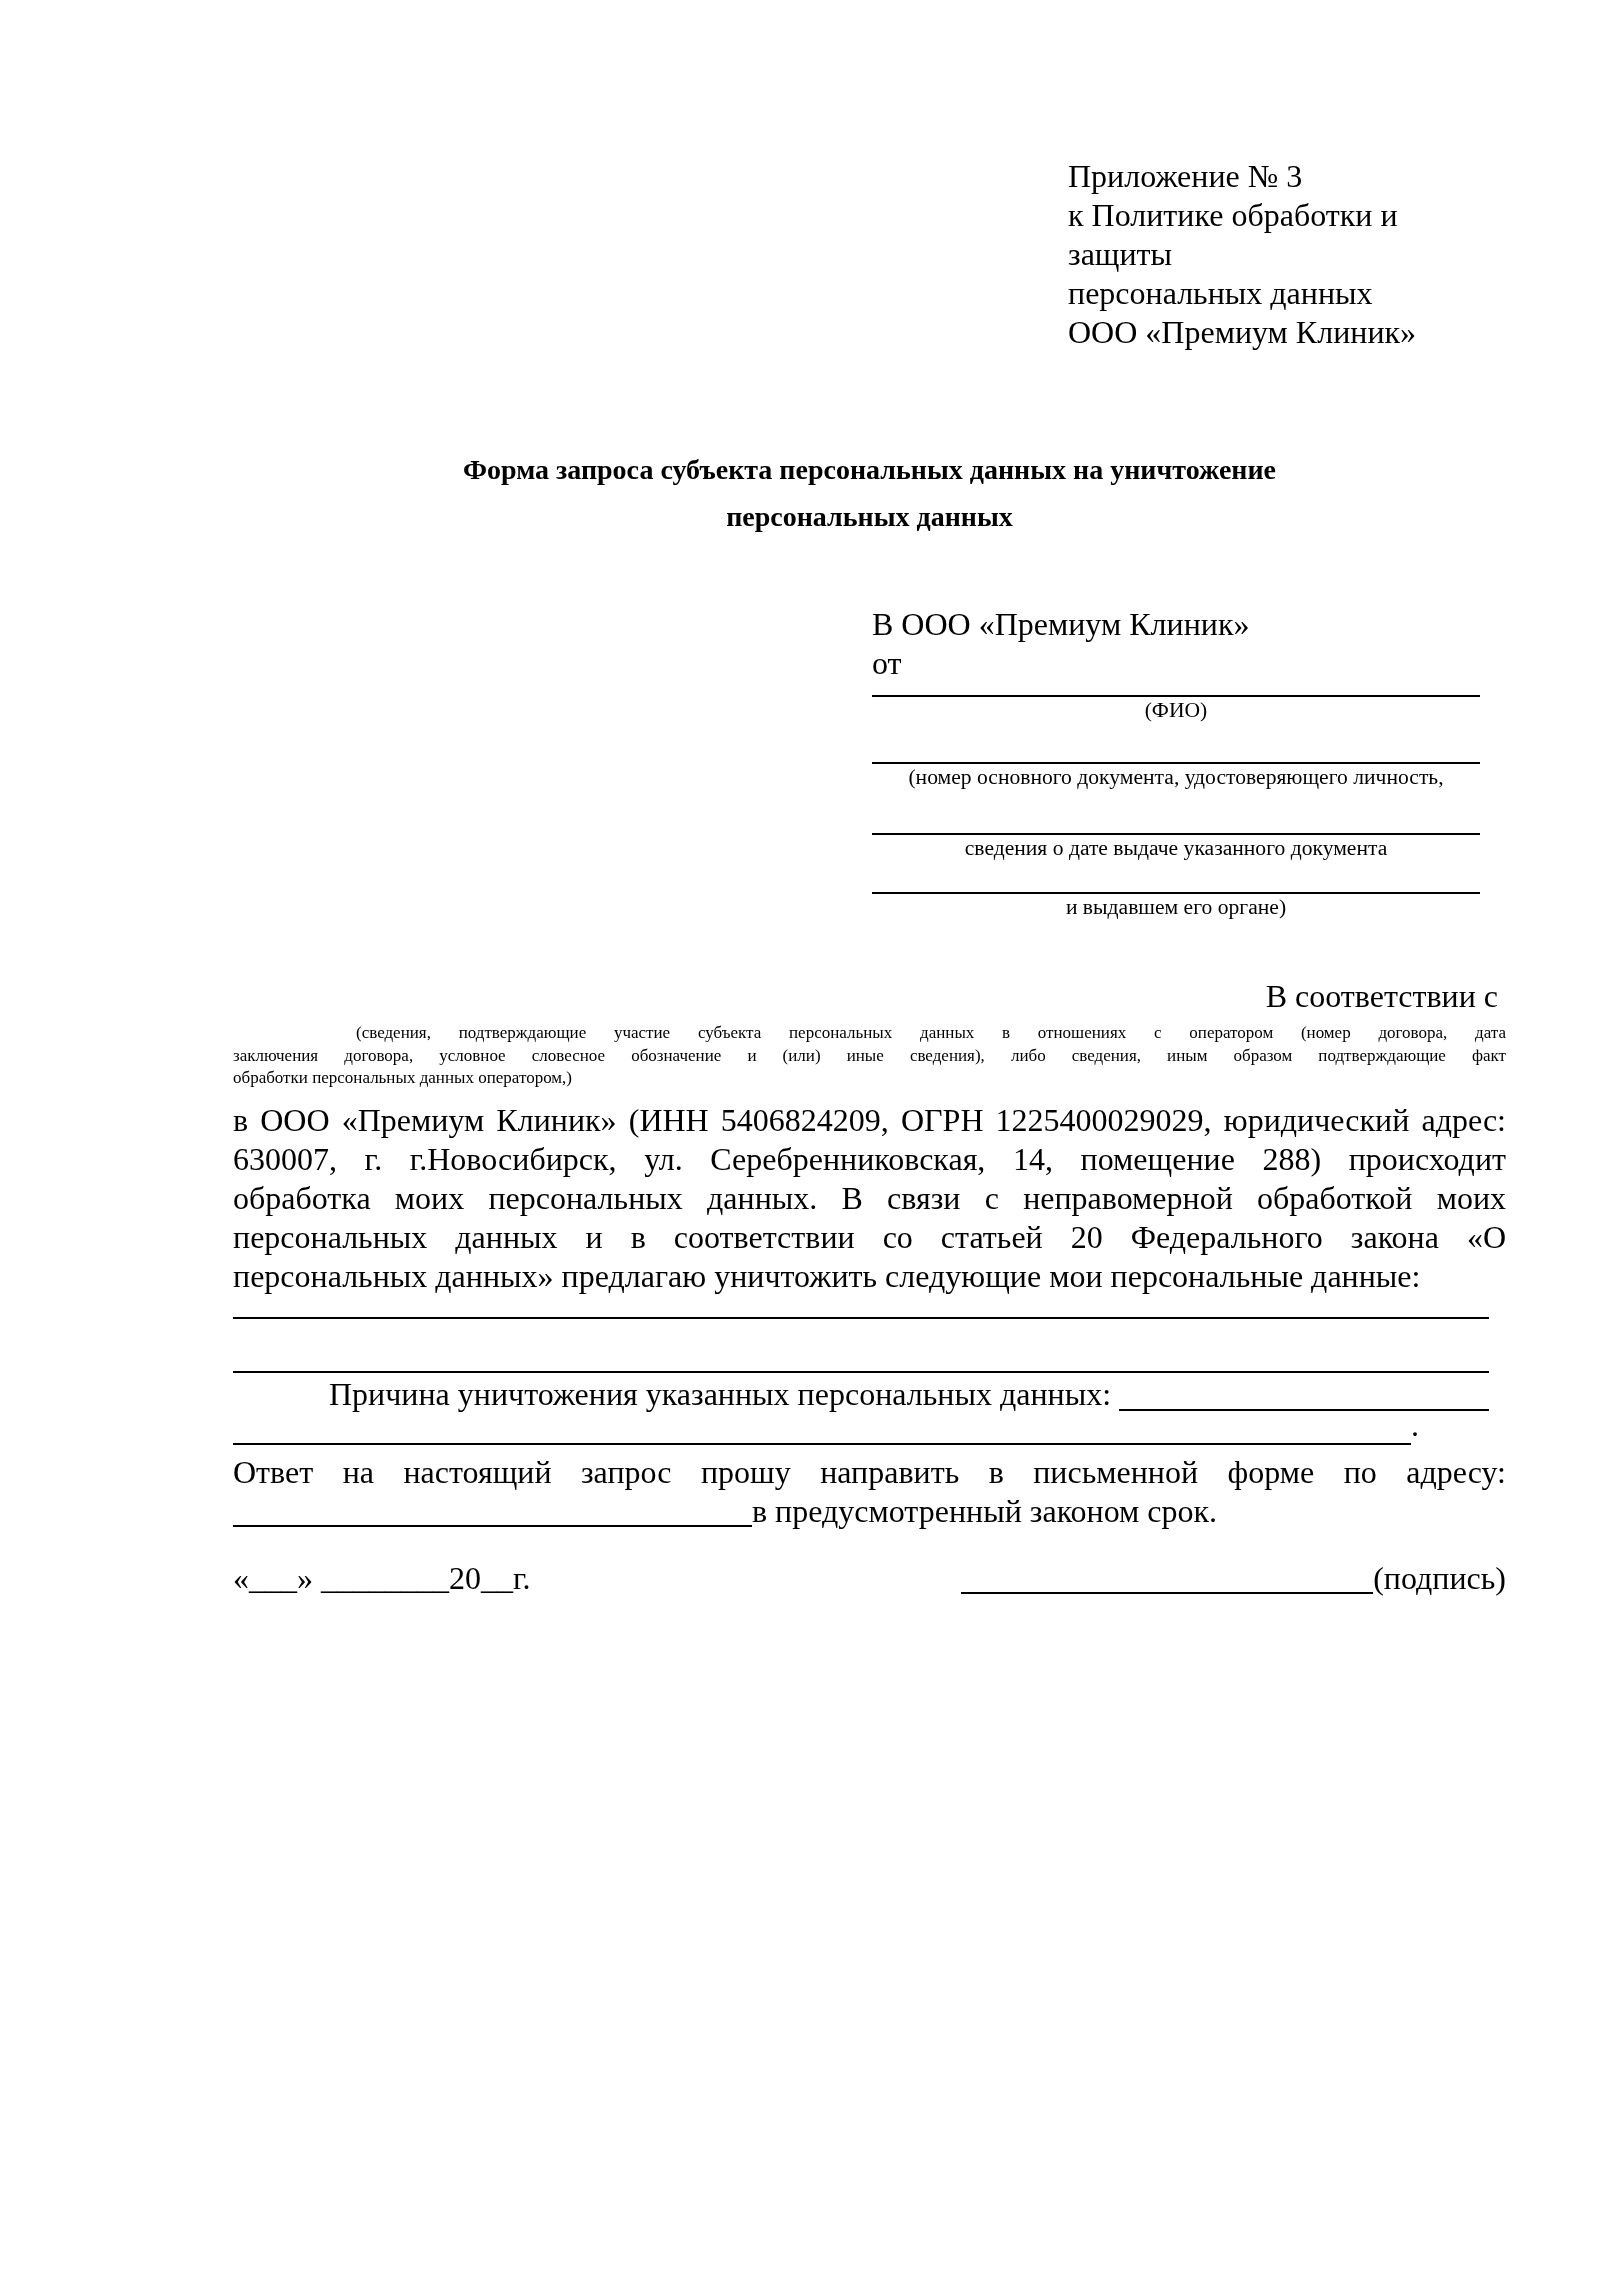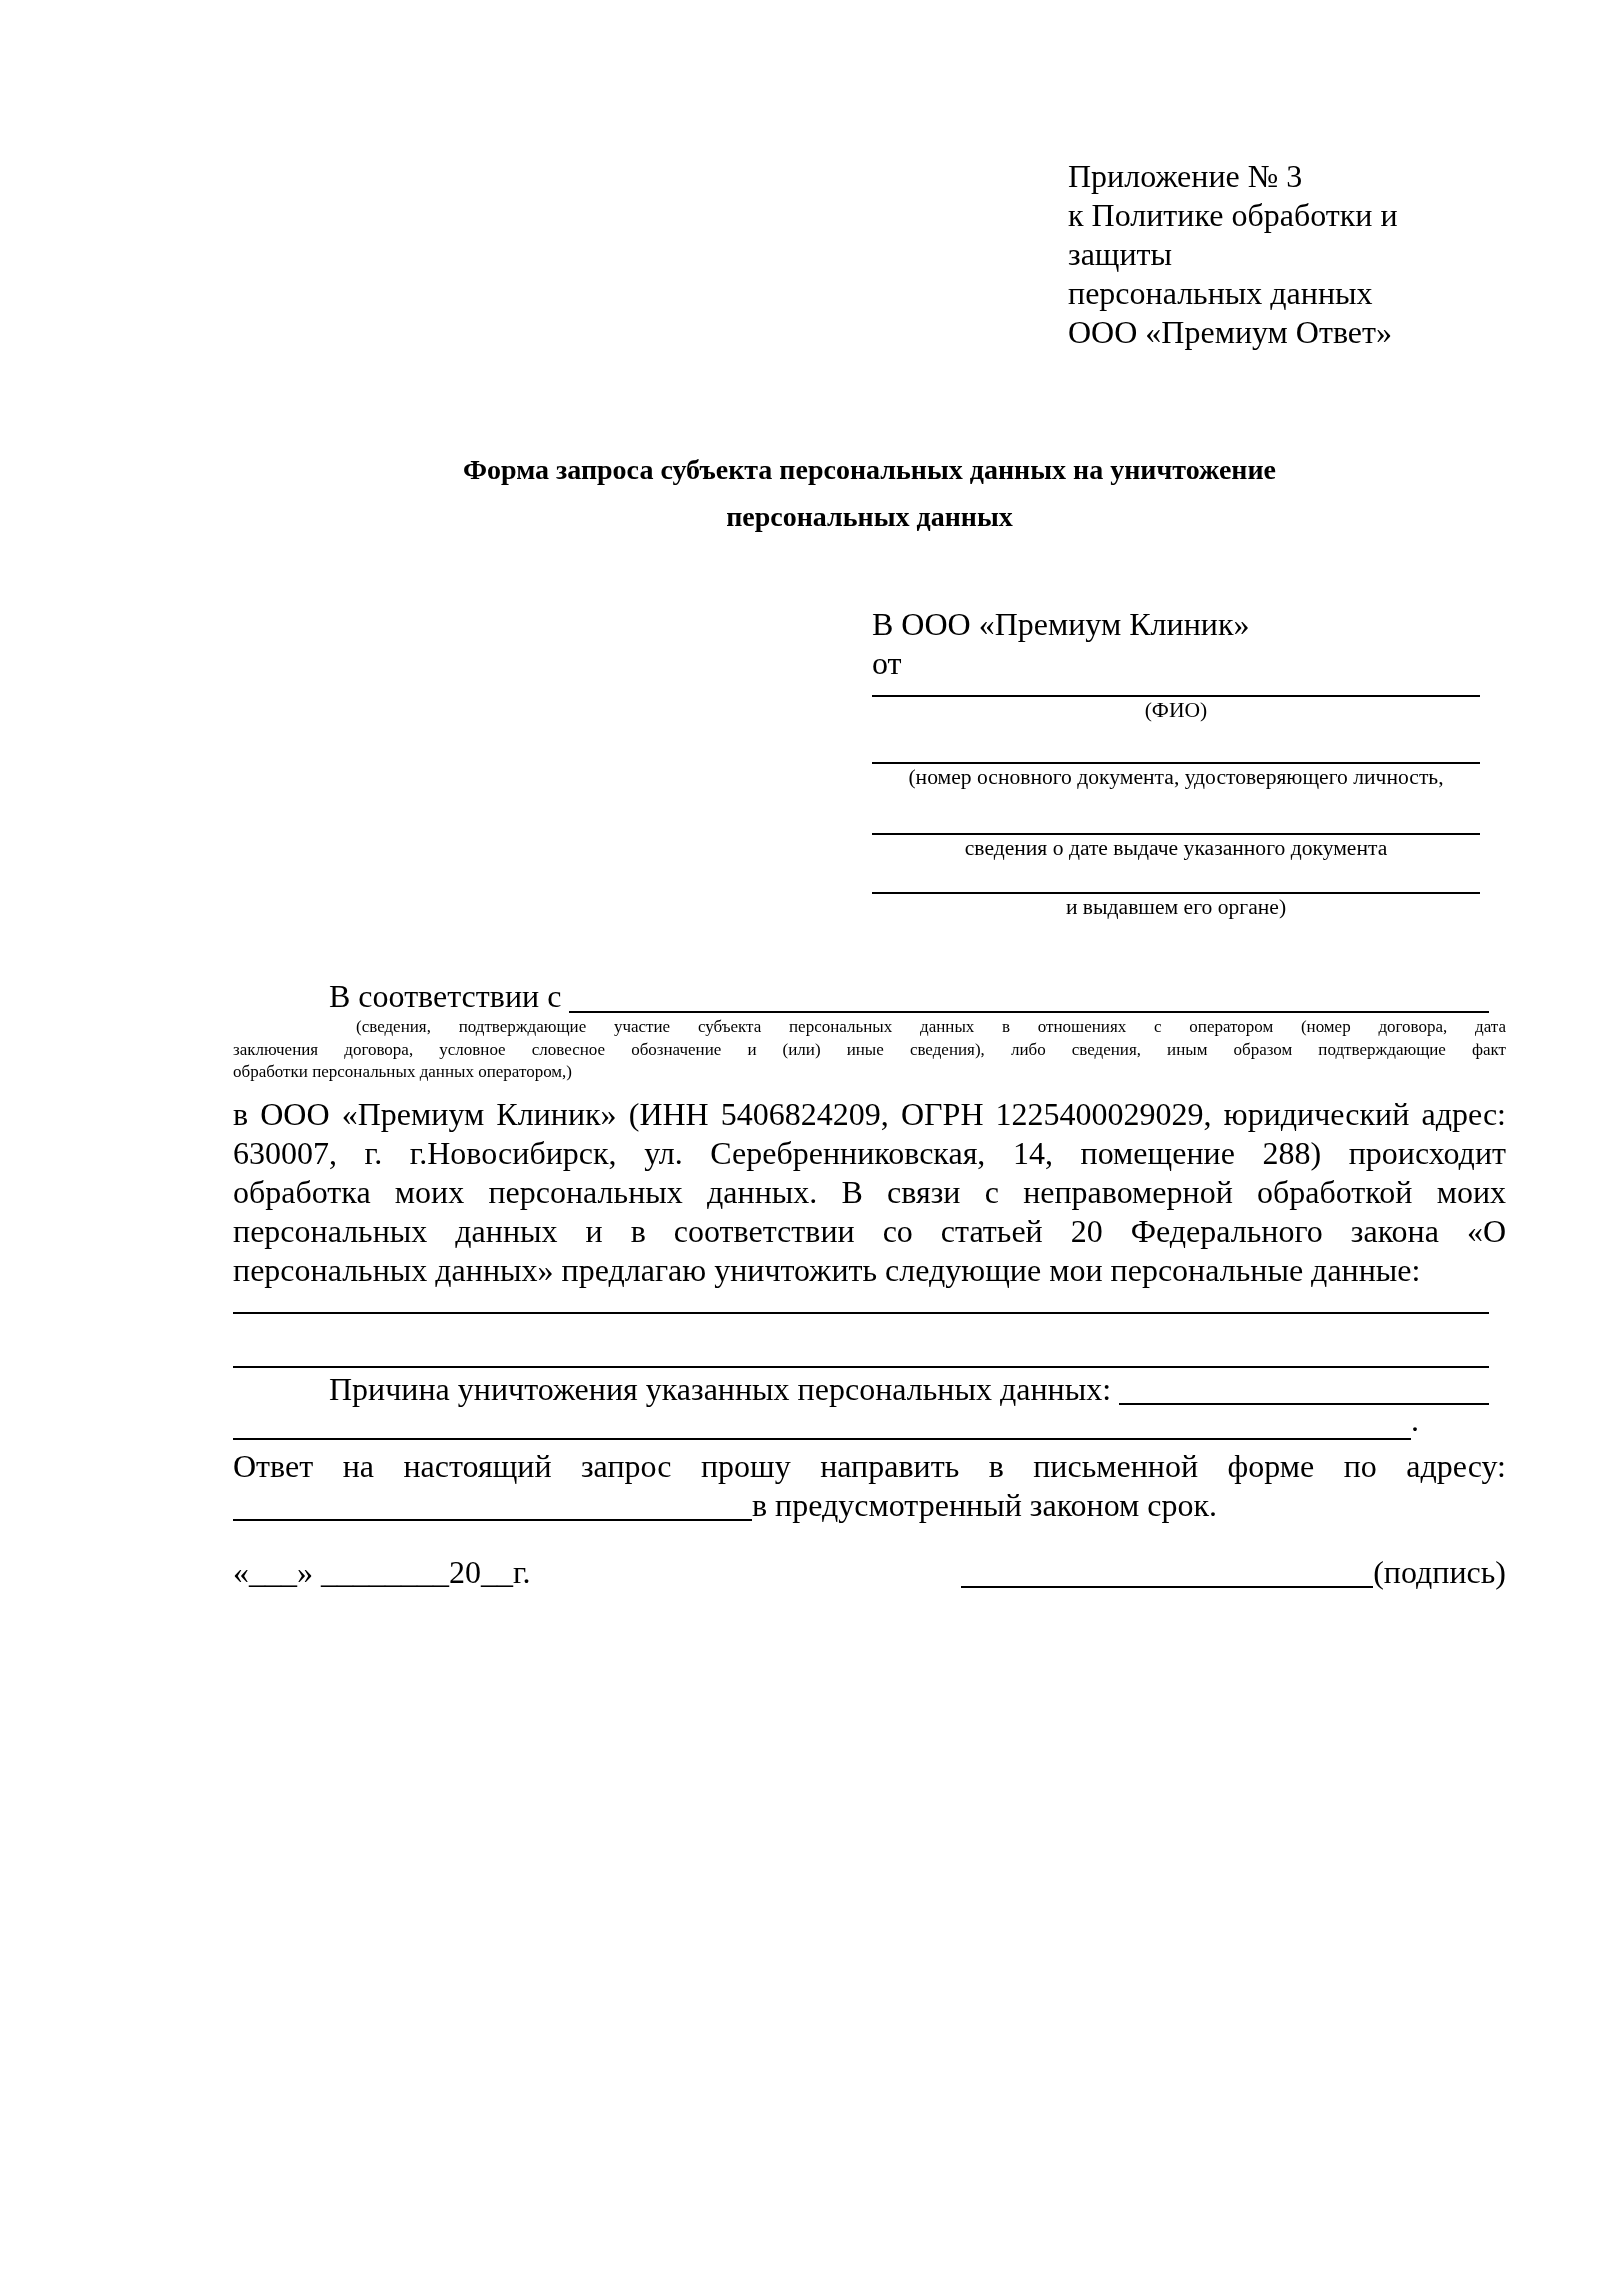--- a/index.html
+++ b/index.html
@@ -29,21 +29,21 @@
   .bl-1{height:11.8px;}
   .bl-2{height:38px;}
   .bl-3{height:41px;}
   .bl-4{height:30px;}
   
   .row{display:flex;align-items:flex-end;}
   .row .txt{white-space:pre;}
   .fill{flex:1 1 auto;border-bottom:2.9px solid #000;margin-bottom:3.9px;margin-right:16.7px;}
   .indent{margin-left:96px;}
   
-  .accordance{margin-top:56px;}
+  .accordance{margin-top:56px;flex-direction:column;}
   .note{margin-top:0;}
   .note .n1{text-indent:123px;}
   .body-par{margin-top:11px;}
   
   .wide1{height:21.6px;border-bottom:2.9px solid #000;margin-right:16.7px;}
   .wide2{height:52px;border-bottom:2.9px solid #000;margin-right:16.7px;}
   
   .reason{margin-top:2px;height:39px;}
   .period-row{display:flex;align-items:flex-end;height:31px;}
   .period-row .pline{width:1178px;border-bottom:2.9px solid #000;height:28px;}
@@ -58,21 +58,21 @@
 </style>
 </head>
 <body>
 
 <div class="page">
 
   <div class="header-block t12">
     <div>Приложение № 3</div>
     <div>к Политике обработки и защиты</div>
     <div>персональных данных</div>
-    <div>ООО «Премиум Ответ»</div>
+    <div>ООО «Премиум Клиник»</div>
   </div>
 
   <div class="doc-title">
     <div>Форма запроса субъекта персональных данных на уничтожение</div>
     <div>персональных данных</div>
   </div>
 
   <div class="addressee t12">
     <div>В ООО «Премиум Клиник»</div>
     <div>от</div>

